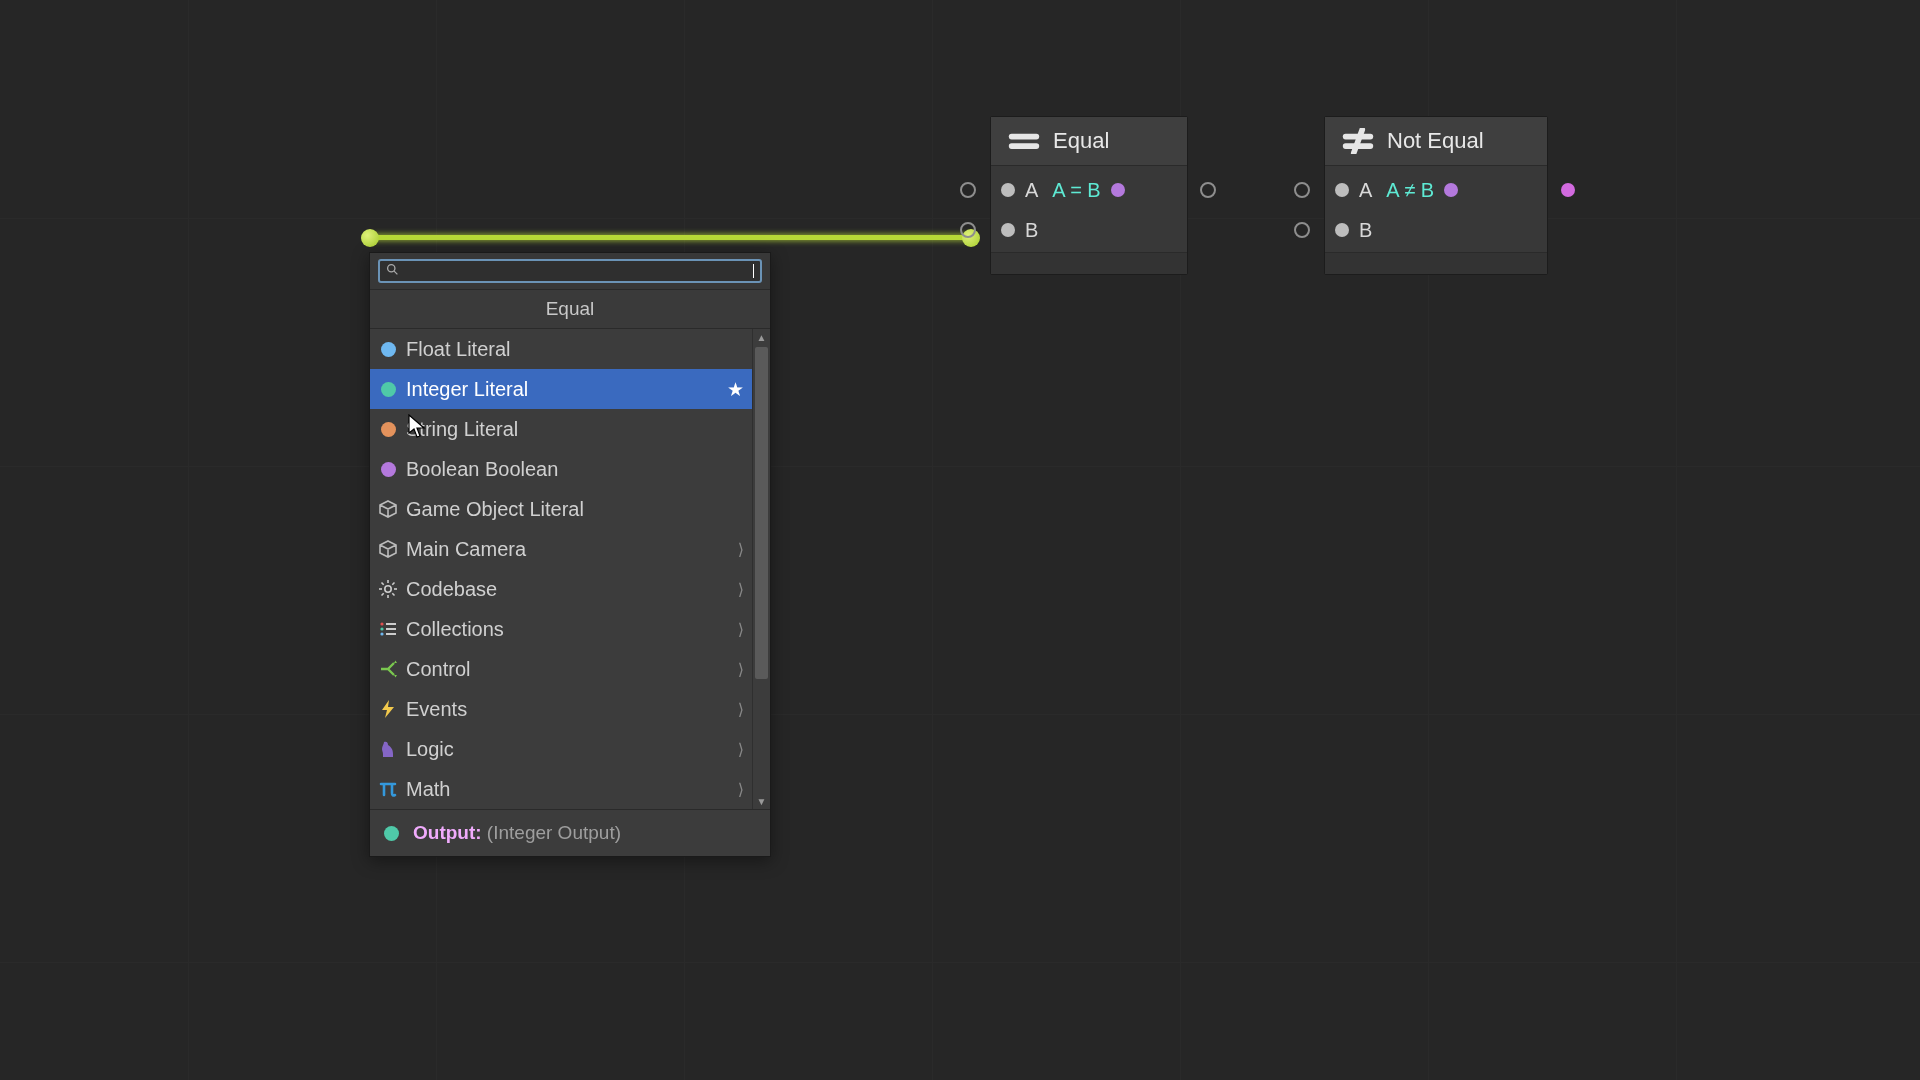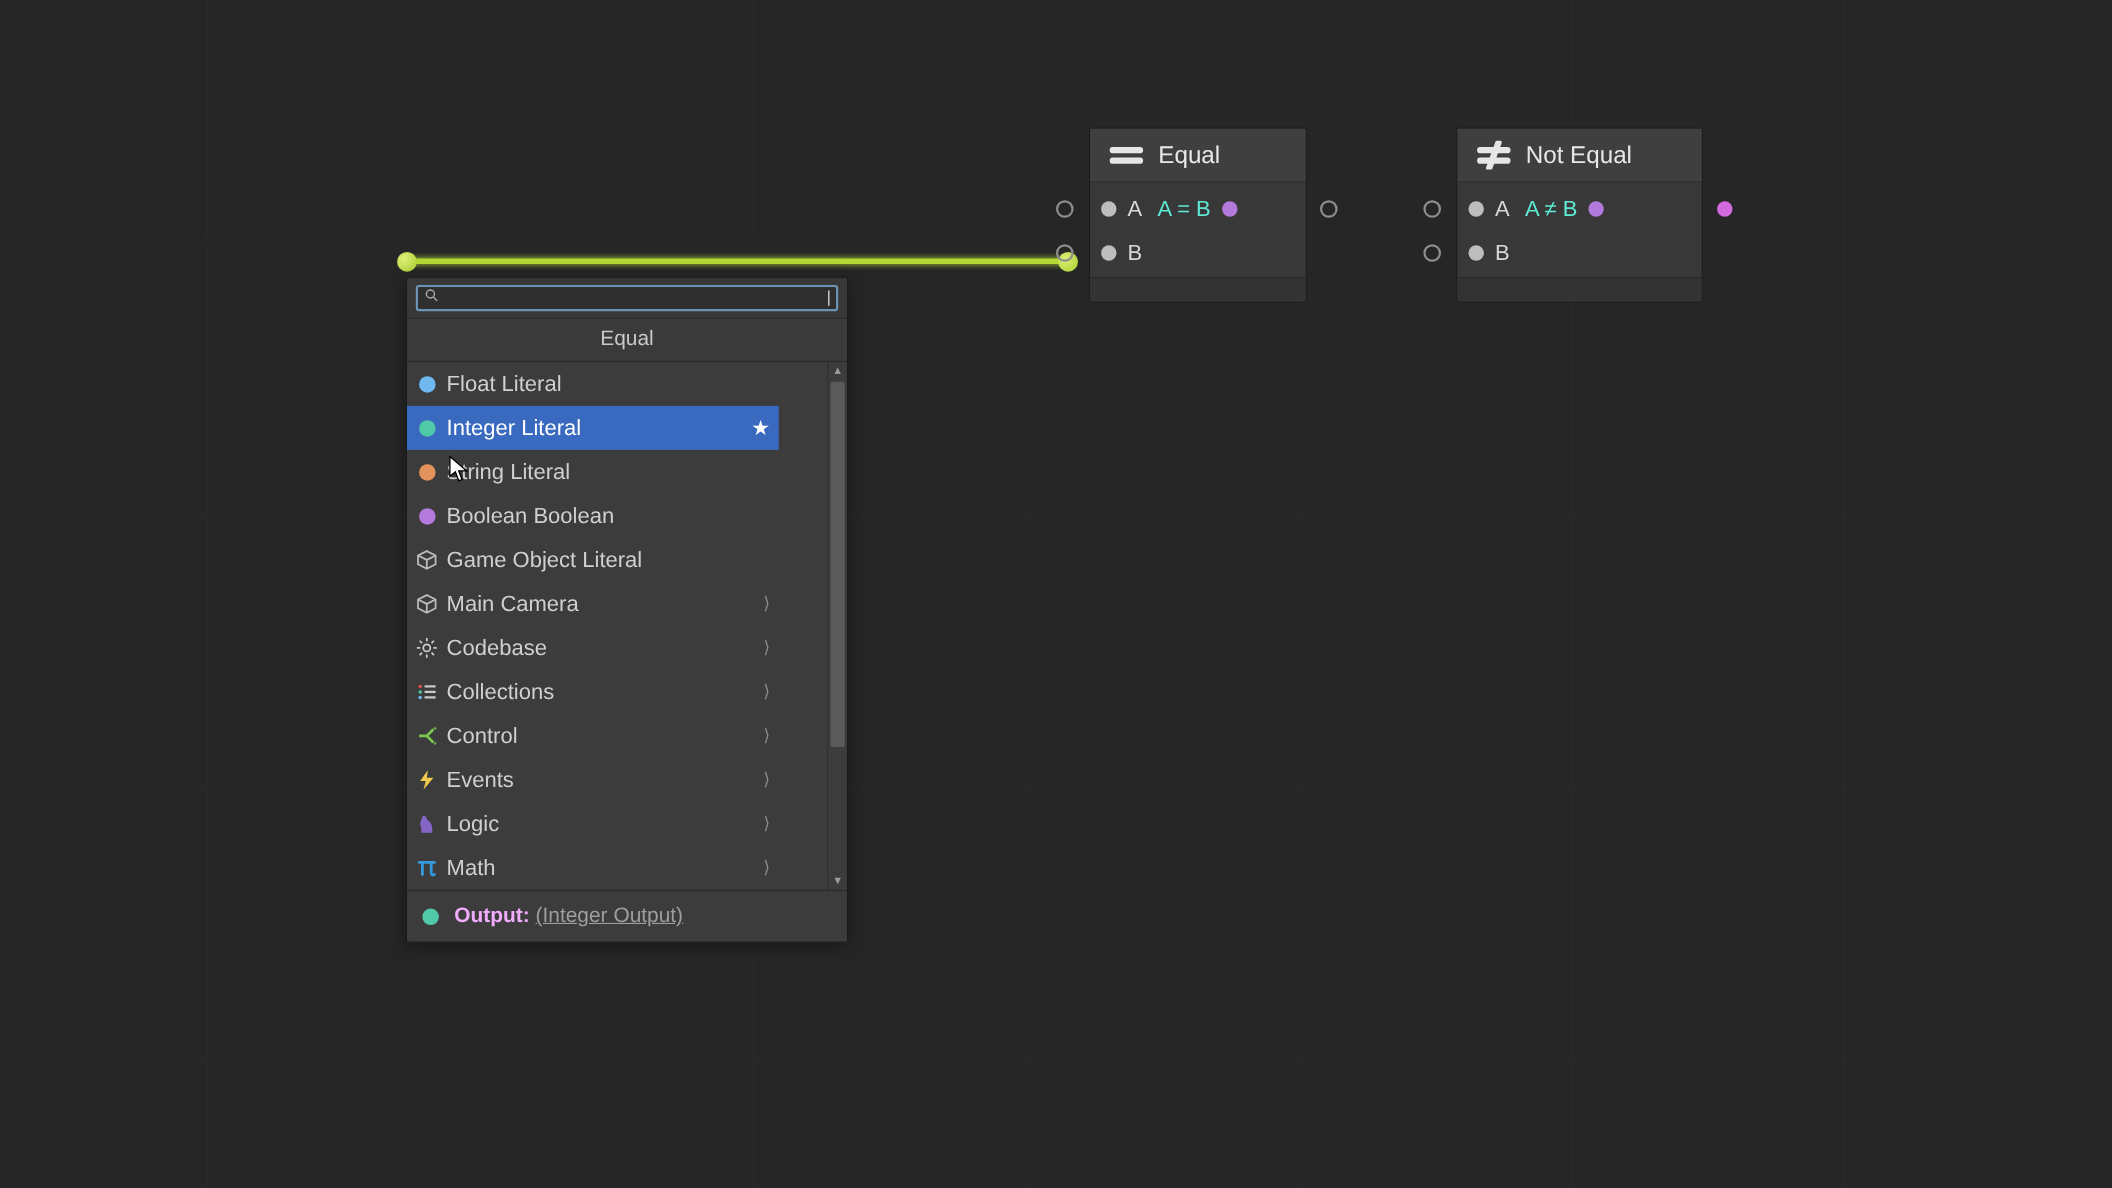--- a/index.html
+++ b/index.html
@@ -76,21 +76,20 @@
     text-align: center;
     padding: 8px 0;
     background: #3a3a3a;
     font-size: 19px;
     color: #c8c8c8;
     border-bottom: 1px solid #2a2a2a;
   }
   .list-area {
     display: flex;
     background: #3c3c3c;
-    gap: 44px;
   }
   .list {
     flex: 1;
   }
   .item {
     display: flex;
     align-items: center;
     height: 40px;
     padding: 0 8px;
     font-size: 20px;
@@ -142,21 +141,21 @@
   }
   .footer {
     border-top: 1px solid #2a2a2a;
     padding: 12px 14px;
     display: flex;
     align-items: center;
     font-size: 19px;
   }
   .footer .dot-icon { margin-right: 14px; }
   .footer b { color: #f0abfc; font-weight: bold; }
-  .footer .dim { color: #9e9e9e; text-decoration: underline; }
+  .footer .dim { color: #9e9e9e; }
 
   
   .gnode {
     position: absolute;
     background: #383838;
     border: 1px solid #1c1c1c;
     border-radius: 2px;
     width: 198px;
     display: flex; flex-direction: column;
   }

